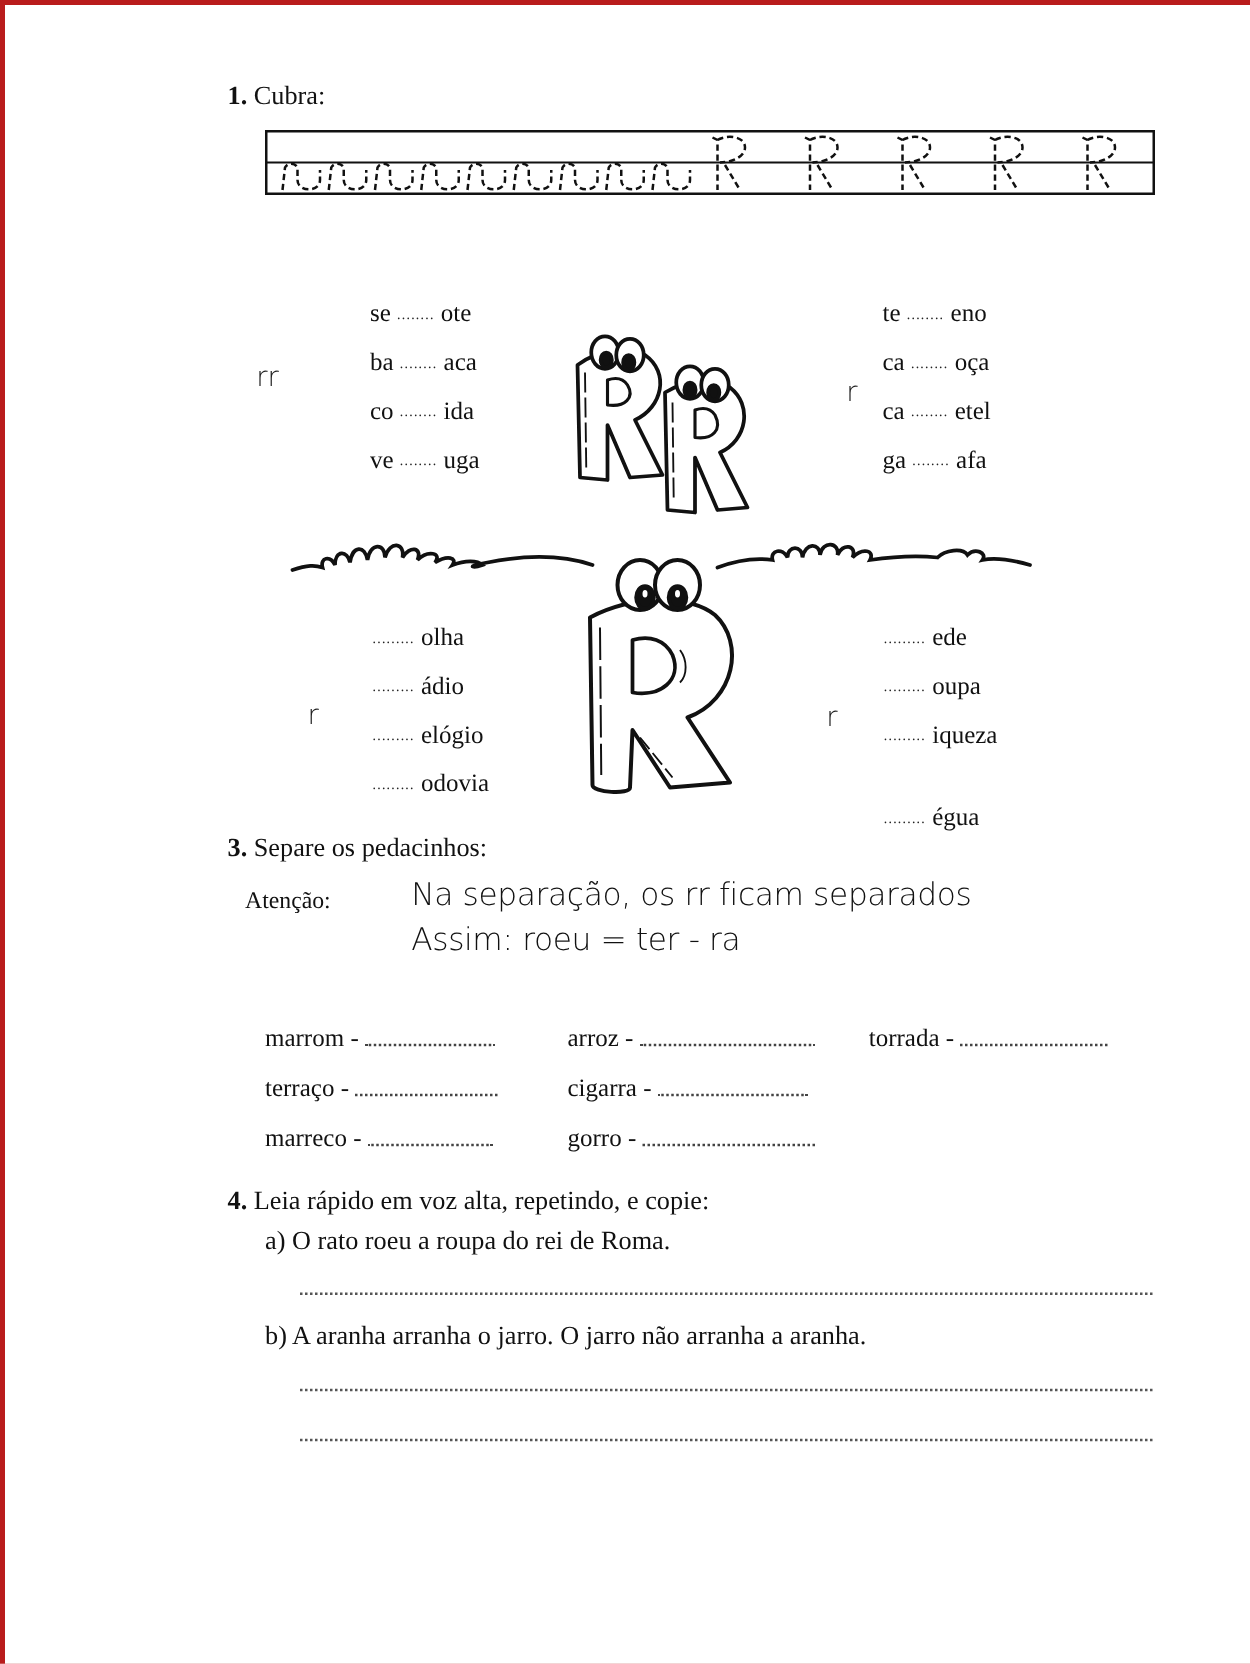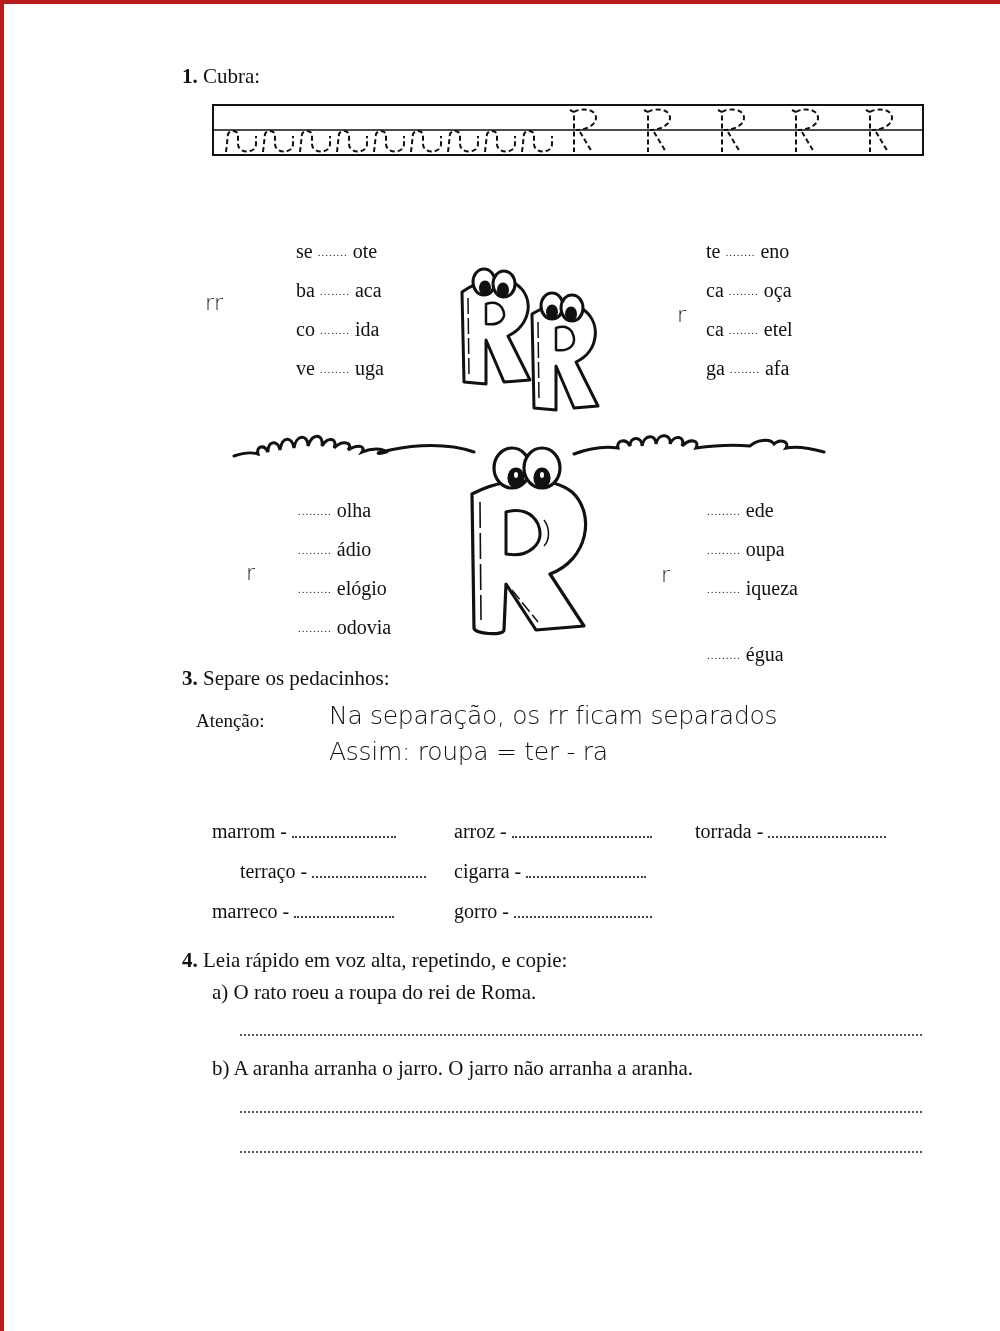--- a/index.html
+++ b/index.html
@@ -124,29 +124,29 @@
     <div class="word" style="height:39px;"><span class="dots">.........</span> <span>iqueza</span></div>
     <div class="word" style="height:39px;margin-top:27px;"><span class="dots">.........</span> <span>égua</span></div>
   </div>
 
   <div class="abs q-title" style="left:178px; top:662px;">
     <span class="q-num">3.</span>
     <span>Separe os pedacinhos:</span>
   </div>
   <div class="abs" style="left:192px; top:706px; font-size:19px;">Atenção:</div>
   <div class="abs note" style="left:325px; top:697px;">Na separação, os rr ficam separados</div>
-  <div class="abs note" style="left:325px; top:733px;">Assim: roupa = ter - ra</div>
+  <div class="abs note" style="left:325px; top:733px;">Assim: roeu = ter - ra</div>
 
   <div class="abs" style="left:208px; top:816px; width:712px;">
     <div style="display:flex; height:40px;">
       <div class="word" style="width:242px;"><span>marrom -</span> <span class="blank" style="width:104px;"></span></div>
       <div class="word" style="width:241px;"><span>arroz -</span> <span class="blank" style="width:140px;"></span></div>
       <div class="word"><span>torrada -</span> <span class="blank" style="width:118px;"></span></div>
     </div>
-    <div style="display:flex; height:40px;text-align:center;">
+    <div style="display:flex; height:40px;">
       <div class="word" style="width:242px;"><span>terraço -</span> <span class="blank" style="width:114px;"></span></div>
       <div class="word"><span>cigarra -</span> <span class="blank" style="width:120px;"></span></div>
     </div>
     <div style="display:flex; height:40px;">
       <div class="word" style="width:242px;"><span>marreco -</span> <span class="blank" style="width:100px;"></span></div>
       <div class="word" style="width:241px;"><span>gorro -</span> <span class="blank" style="width:138px;"></span></div>
     </div>
   </div>
 
   <div class="abs q-title" style="left:178px; top:944px;">

